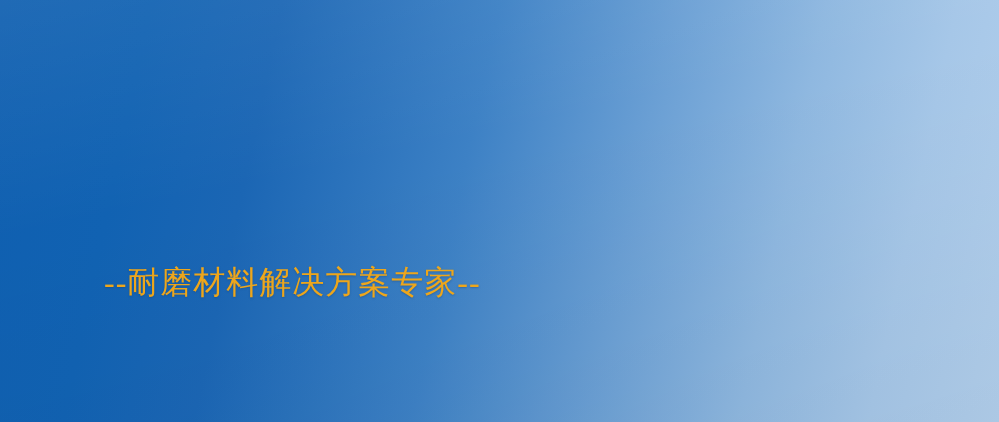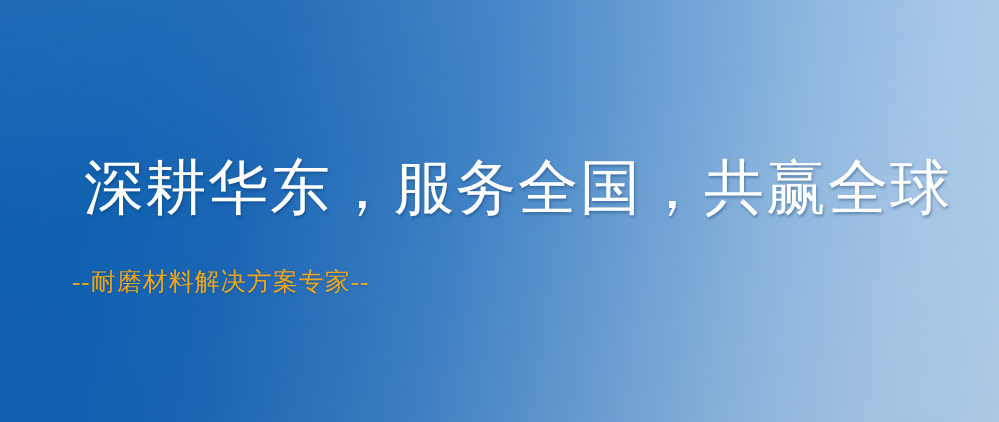--- a/index.html
+++ b/index.html
@@ -42,23 +42,23 @@
     line-height: 68px;
     letter-spacing: 2px;
     color: #ffffff;
     white-space: nowrap;
     text-shadow: 1px 2px 3px rgba(10, 50, 95, 0.40);
     font-weight: 400;
   }
 
   #subtitle {
     position: absolute;
-    left: 72px;
+    left: 104px;
     top: 266px;
-    font-size: 25px;
+    font-size: 32px;
     line-height: 32px;
     letter-spacing: 1px;
     color: #eda61b;
     white-space: nowrap;
     text-shadow: 0px 1px 2px rgba(20, 60, 110, 0.35);
     font-weight: 400;
   }
 
   
   #logo {
@@ -110,18 +110,17 @@
     height: 66px;
   }
 </style>
 </head>
 <body>
 
 <div id="banner">
 
   <div class="sheen"></div>
 
-  <div id="headline">深耕华东，服务全国，共赢全球</div>
 
   <div id="subtitle">--耐磨材料解决方案专家--</div>
 
 
 </div>
 
 </body></html>

